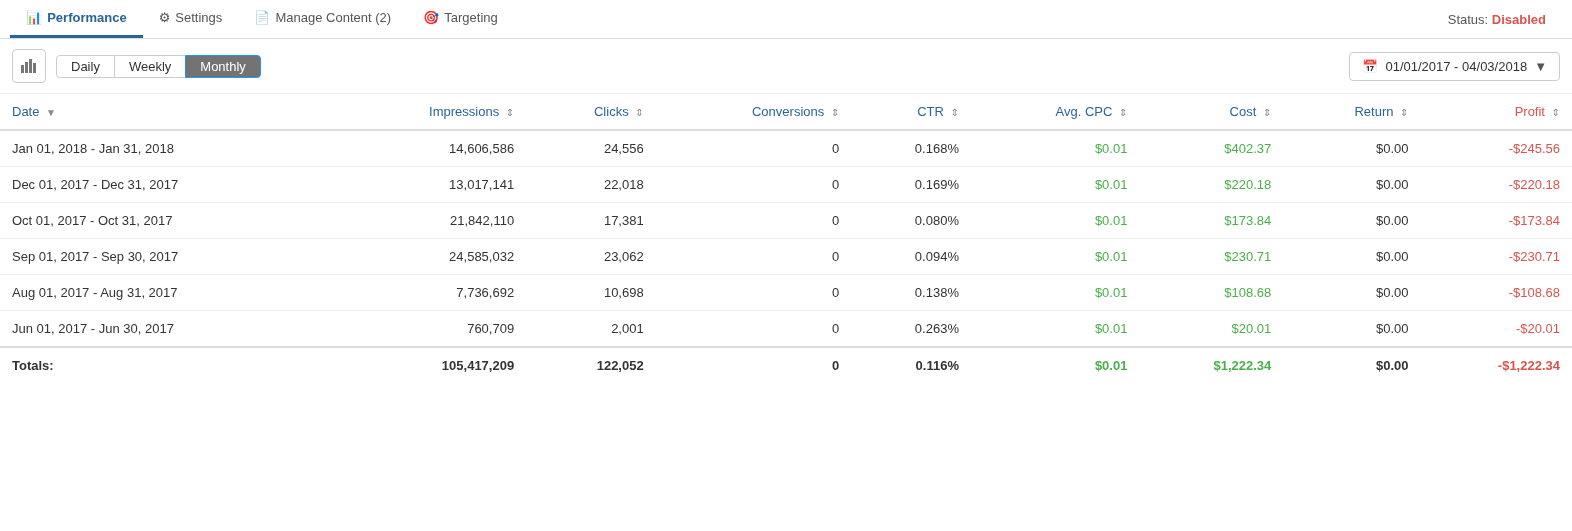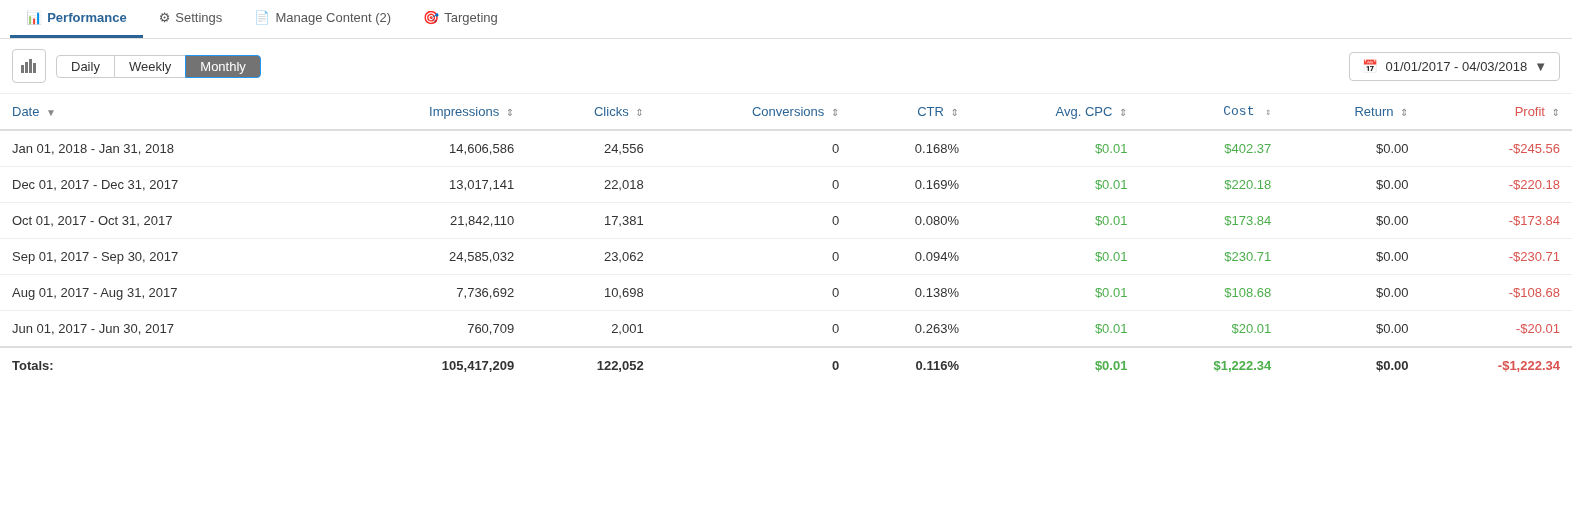--- a/index.html
+++ b/index.html
@@ -178,20 +178,24 @@
     <span class="tab-icon">⚙</span>
     <span>Settings</span>
   </div>
   <div class="tab-item">
     <span class="tab-icon">📄</span>
     <span>Manage Content (2)</span>
   </div>
   <div class="tab-item">
     <span class="tab-icon">🎯</span>
     <span>Targeting</span>
+  </div>
+  <div class="status-area">
+    <span>Status:</span>
+    <span class="status-value">Disabled</span>
   </div>
 </div>
 
 <div class="controls-bar">
   <div class="chart-icon-btn">
     <svg width="16" height="14" viewBox="0 0 16 14">
       <rect x="0" y="6" width="3" height="8" fill="#777"></rect>
       <rect x="4" y="3" width="3" height="11" fill="#777"></rect>
       <rect x="8" y="0" width="3" height="14" fill="#777"></rect>
       <rect x="12" y="4" width="3" height="10" fill="#777"></rect>
@@ -230,21 +234,21 @@
           <span class="sort-icon">⇕</span>
         </th>
         <th style="color:#2a6496;">
           <span>CTR</span>
           <span class="sort-icon">⇕</span>
         </th>
         <th style="color:#2a6496;">
           <span>Avg. CPC</span>
           <span class="sort-icon">⇕</span>
         </th>
-        <th style="color:#2a6496;font-family:Liberation Mono, monospace;">
+        <th style="color:#2a6496;">
           <span>Cost</span>
           <span class="sort-icon">⇕</span>
         </th>
         <th style="color:#2a6496;">
           <span>Return</span>
           <span class="sort-icon">⇕</span>
         </th>
         <th class="col-profit" style="color:#d9534f;">
           <span>Profit</span>
           <span class="sort-icon">⇕</span>

